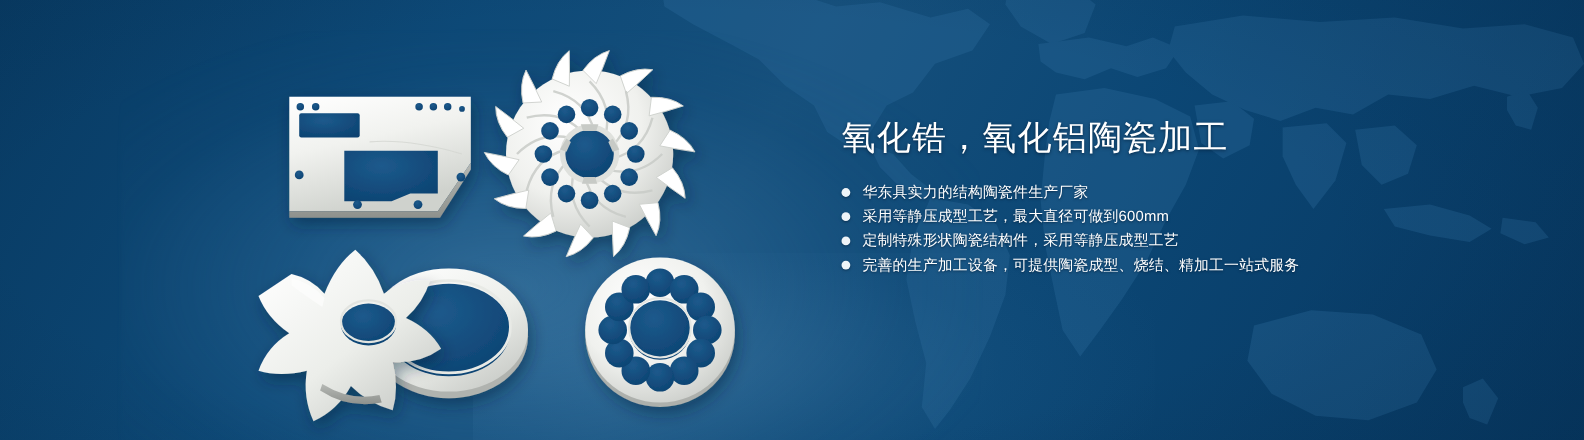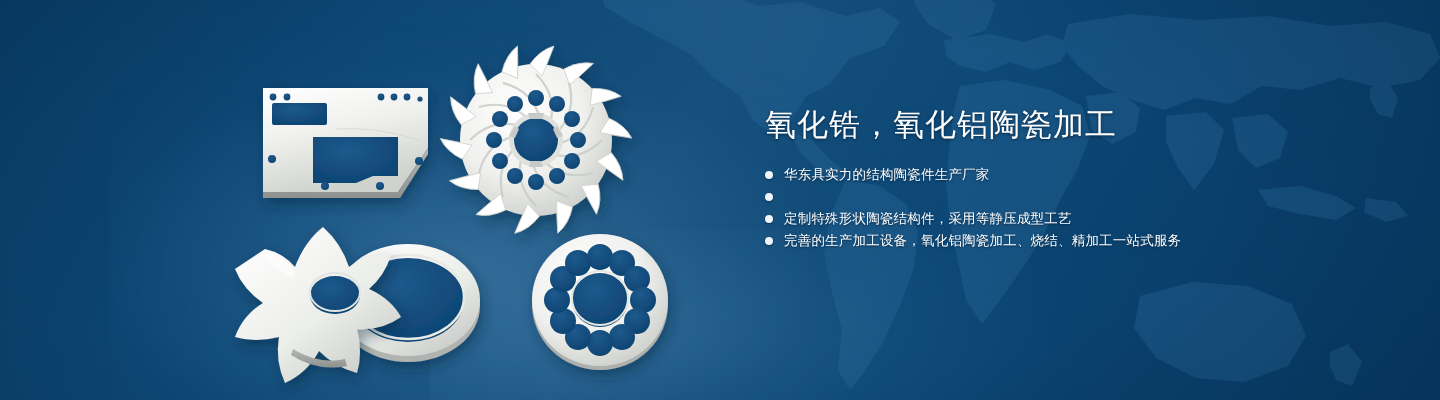--- a/index.html
+++ b/index.html
@@ -349,25 +349,26 @@
   <div class="copy">
     <h1 class="headline">氧化锆，氧化铝陶瓷加工</h1>
 
     <ul class="bullets">
       <li class="bullet">
         <span class="bullet-dot"></span>
         <span class="bullet-text">华东具实力的结构陶瓷件生产厂家</span>
       </li>
       <li class="bullet">
         <span class="bullet-dot"></span>
+        <span class="bullet-text">采用等静压成型工艺，最大直径可做到600mm</span>
       </li>
       <li class="bullet">
         <span class="bullet-dot"></span>
         <span class="bullet-text">定制特殊形状陶瓷结构件，采用等静压成型工艺</span>
       </li>
       <li class="bullet">
         <span class="bullet-dot"></span>
-        <span class="bullet-text">完善的生产加工设备，氧化铝陶瓷加工、烧结、精加工一站式服务</span>
+        <span class="bullet-text">完善的生产加工设备，可提供陶瓷成型、烧结、精加工一站式服务</span>
       </li>
     </ul>
   </div>
 
 </div>
 
 </body></html>

